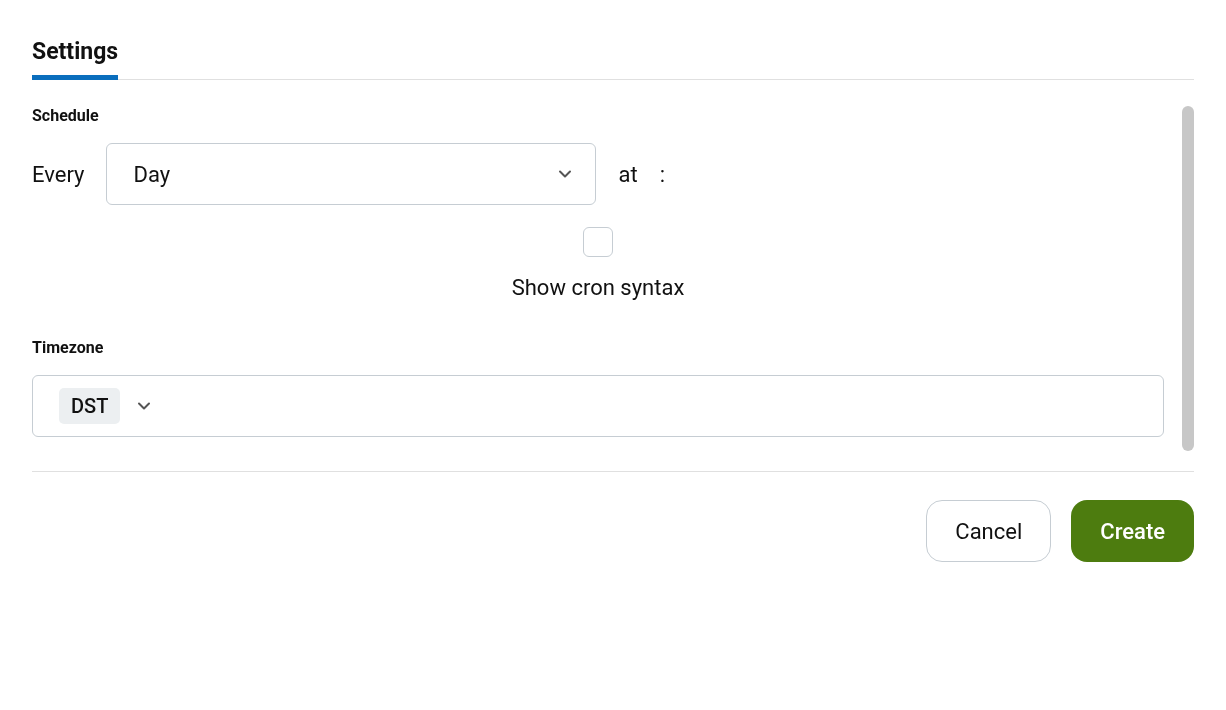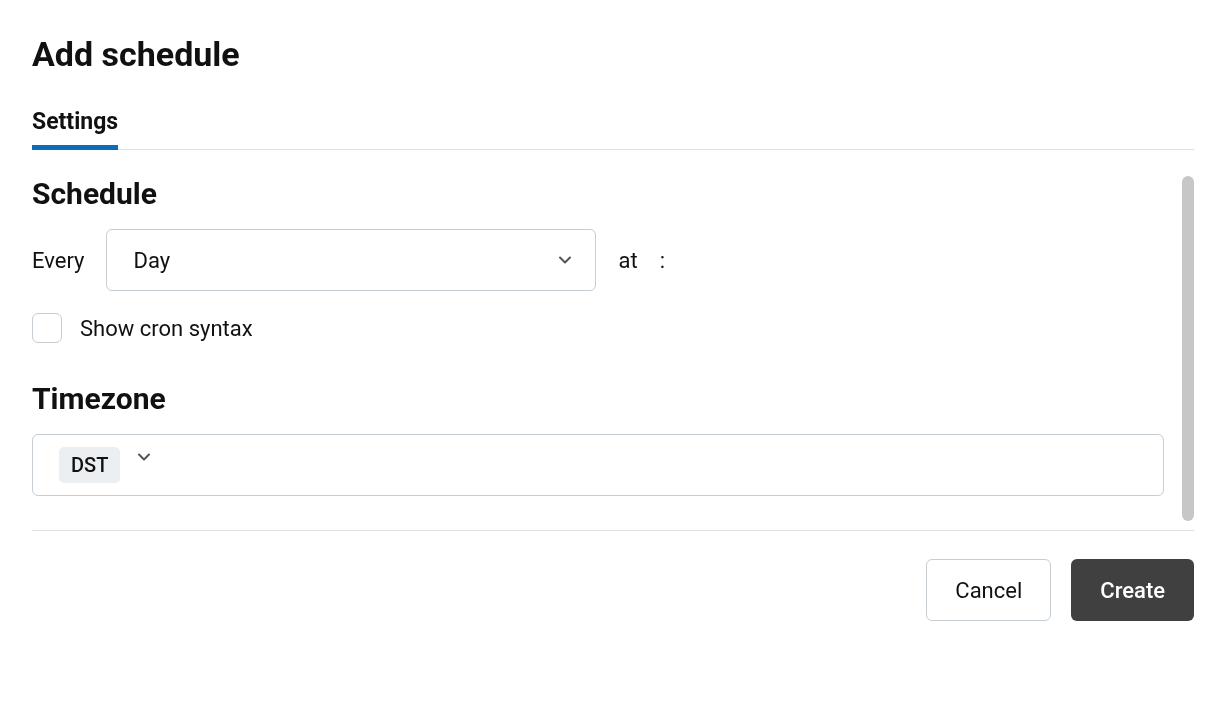--- a/index.html
+++ b/index.html
@@ -61,21 +61,21 @@
     background: #fff;
   }
   .scroll-thumb {
     width: 12px;
     height: 345px;
     border-radius: 6px;
     background: #c7c7c7;
   }
 
   .section-title {
-    font-size: 30px;
+    font-size: 16px;
     font-weight: 700;
     margin: 10px 0 18px 0;
   }
 
   .row {
     display: flex;
     align-items: center;
     gap: 22px;
     margin-bottom: 22px;
     text-align: center;
@@ -109,32 +109,34 @@
     padding-right: 16px;
   }
 
   .chev svg { display: block; }
 
   .checkbox-row {
     display: flex;
     align-items: center;
     gap: 18px;
     margin-bottom: 38px;
+    flex-direction: column;
   }
   .checkbox {
     width: 30px;
     height: 30px;
     border: 1.5px solid #c6cdd3;
     border-radius: 6px;
     background: #fff;
     cursor: pointer;
   }
 
   .tz-right {
     display: flex;
+    align-items: center;
     gap: 14px;
   }
   .dst-badge {
     background: #eceff1;
     border-radius: 5px;
     padding: 6px 12px;
     font-size: 20px;
     font-weight: 500;
     color: #111;
   }
@@ -145,46 +147,45 @@
     margin: 34px 0 28px 0;
   }
 
   .footer {
     display: flex;
     justify-content: flex-end;
     gap: 20px;
   }
   .btn {
     height: 62px;
-    border-radius: 6px;
+    border-radius: 16px;
     font-size: 22px;
     padding: 0 28px;
     cursor: pointer;
     display: flex;
     align-items: center;
     justify-content: center;
     border: 1px solid transparent;
   }
   .btn-secondary {
     background: #fff;
     border: 1px solid #c6cdd3;
     color: #111;
   }
   .btn-primary {
-    background: #404040;
+    background: #4d7c0f;
     color: #fff;
     font-weight: 500;
   }
 </style>
 </head>
 <body>
 
 <div class="modal">
 
-  <h1 class="title">Add schedule</h1>
 
   <div class="tabs">
     <div class="tab active">
       <span>Settings</span>
     </div>
   </div>
 
   <div class="panel">
 
     <div class="scrollbar">

